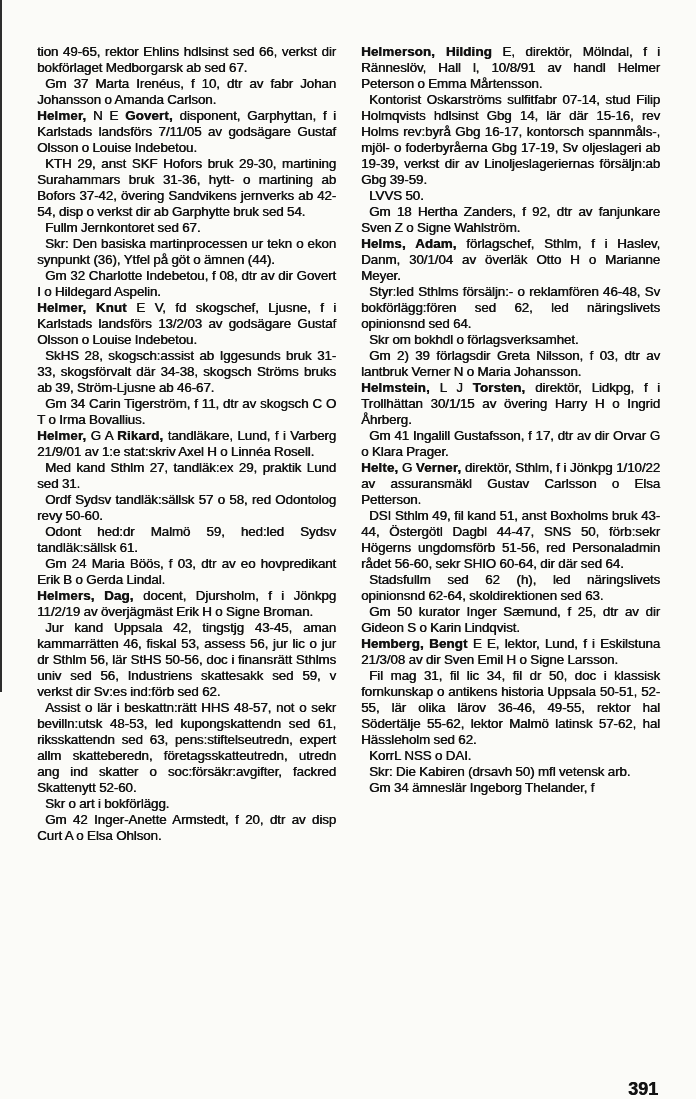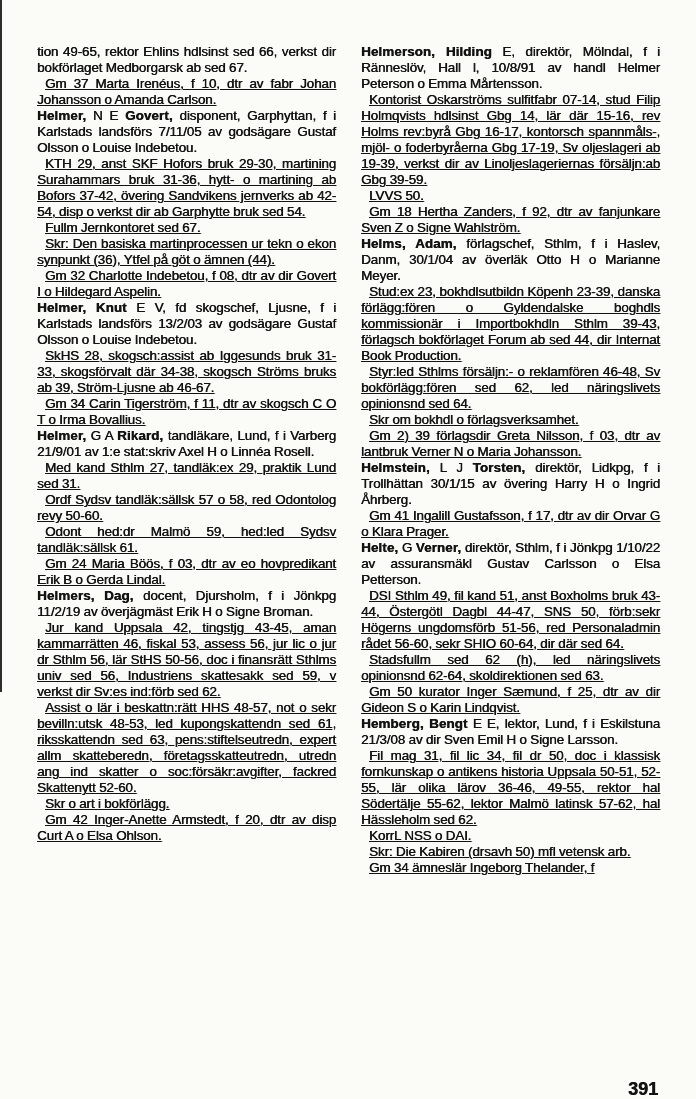--- a/index.html
+++ b/index.html
@@ -30,21 +30,21 @@
   p.para {
     margin: 0;
     font-size: 13.4px;
     line-height: 16px;
     text-align: justify;
     letter-spacing: -0.1px;
     word-spacing: -0.2px;
     
     text-shadow: 0.45px 0 0 currentColor;
   }
-  p.indent { text-indent: 8px; text-decoration: underline; }
+  p.indent { text-indent: 8px; }
   .b { font-weight: bold; letter-spacing: 0.1px; margin-top: 13px; }
   .page-number {
     position: absolute;
     right: 38px; top: 1037px;
     font-size: 18px;
     font-weight: bold;
     text-shadow: 0.45px 0 0 currentColor;
     margin-top: 42px;
   }
 </style>
@@ -75,21 +75,20 @@
       <p class="para indent"><span>Assist o lär i beskattn:rätt HHS 48-57, not o sekr bevilln:utsk 48-53, led kupongskattendn sed 61, riksskattendn sed 63, pens:stiftelseutredn, expert allm skatteberedn, företagsskatteutredn, utredn ang ind skatter o soc:försäkr:avgifter, fackred Skattenytt 52-60.</span></p>
       <p class="para indent"><span>Skr o art i bokförlägg.</span></p>
       <p class="para indent"><span>Gm 42 Inger-Anette Armstedt, f 20, dtr av disp Curt A o Elsa Ohlson.</span></p>
     </div>
   <div class="col">
       <p class="para"><span class="b">Helmerson, Hilding</span><span> E, direktör, Mölndal, f i Ränneslöv, Hall l, 10/8/91 av handl Helmer Peterson o Emma Mårtensson.</span></p>
       <p class="para indent"><span>Kontorist Oskarströms sulfitfabr 07-14, stud Filip Holmqvists hdlsinst Gbg 14, lär där 15-16, rev Holms rev:byrå Gbg 16-17, kontorsch spannmåls-, mjöl- o foderbyråerna Gbg 17-19, Sv oljeslageri ab 19-39, verkst dir av Linoljeslageriernas försäljn:ab Gbg 39-59.</span></p>
       <p class="para indent"><span>LVVS 50.</span></p>
       <p class="para indent"><span>Gm 18 Hertha Zanders, f 92, dtr av fanjunkare Sven Z o Signe Wahlström.</span></p>
       <p class="para"><span class="b">Helms, Adam,</span><span> förlagschef, Sthlm, f i Haslev, Danm, 30/1/04 av överläk Otto H o Marianne Meyer.</span></p>
-      <p class="para indent"><span>Stud:ex 23, bokhdlsutbildn Köpenh 23-39, danska förlägg:fören o Gyldendalske boghdls kommissionär i Importbokhdln Sthlm 39-43, förlagsch bokförlaget Forum ab sed 44, dir Internat Book Production.</span></p>
       <p class="para indent"><span>Styr:led Sthlms försäljn:- o reklamfören 46-48, Sv bokförlägg:fören sed 62, led näringslivets opinionsnd sed 64.</span></p>
       <p class="para indent"><span>Skr om bokhdl o förlagsverksamhet.</span></p>
       <p class="para indent"><span>Gm 2) 39 förlagsdir Greta Nilsson, f 03, dtr av lantbruk Verner N o Maria Johansson.</span></p>
       <p class="para"><span class="b">Helmstein,</span><span> L J </span><span class="b">Torsten,</span><span> direktör, Lidkpg, f i Trollhättan 30/1/15 av övering Harry H o Ingrid Åhrberg.</span></p>
       <p class="para indent"><span>Gm 41 Ingalill Gustafsson, f 17, dtr av dir Orvar G o Klara Prager.</span></p>
       <p class="para"><span class="b">Helte,</span><span> G </span><span class="b">Verner,</span><span> direktör, Sthlm, f i Jönkpg 1/10/22 av assuransmäkl Gustav Carlsson o Elsa Petterson.</span></p>
       <p class="para indent"><span>DSI Sthlm 49, fil kand 51, anst Boxholms bruk 43-44, Östergötl Dagbl 44-47, SNS 50, förb:sekr Högerns ungdomsförb 51-56, red Personaladmin rådet 56-60, sekr SHIO 60-64, dir där sed 64.</span></p>
       <p class="para indent"><span>Stadsfullm sed 62 (h), led näringslivets opinionsnd 62-64, skoldirektionen sed 63.</span></p>
       <p class="para indent"><span>Gm 50 kurator Inger Sæmund, f 25, dtr av dir Gideon S o Karin Lindqvist.</span></p>
       <p class="para"><span class="b">Hemberg, Bengt</span><span> E E, lektor, Lund, f i Eskilstuna 21/3/08 av dir Sven Emil H o Signe Larsson.</span></p>

